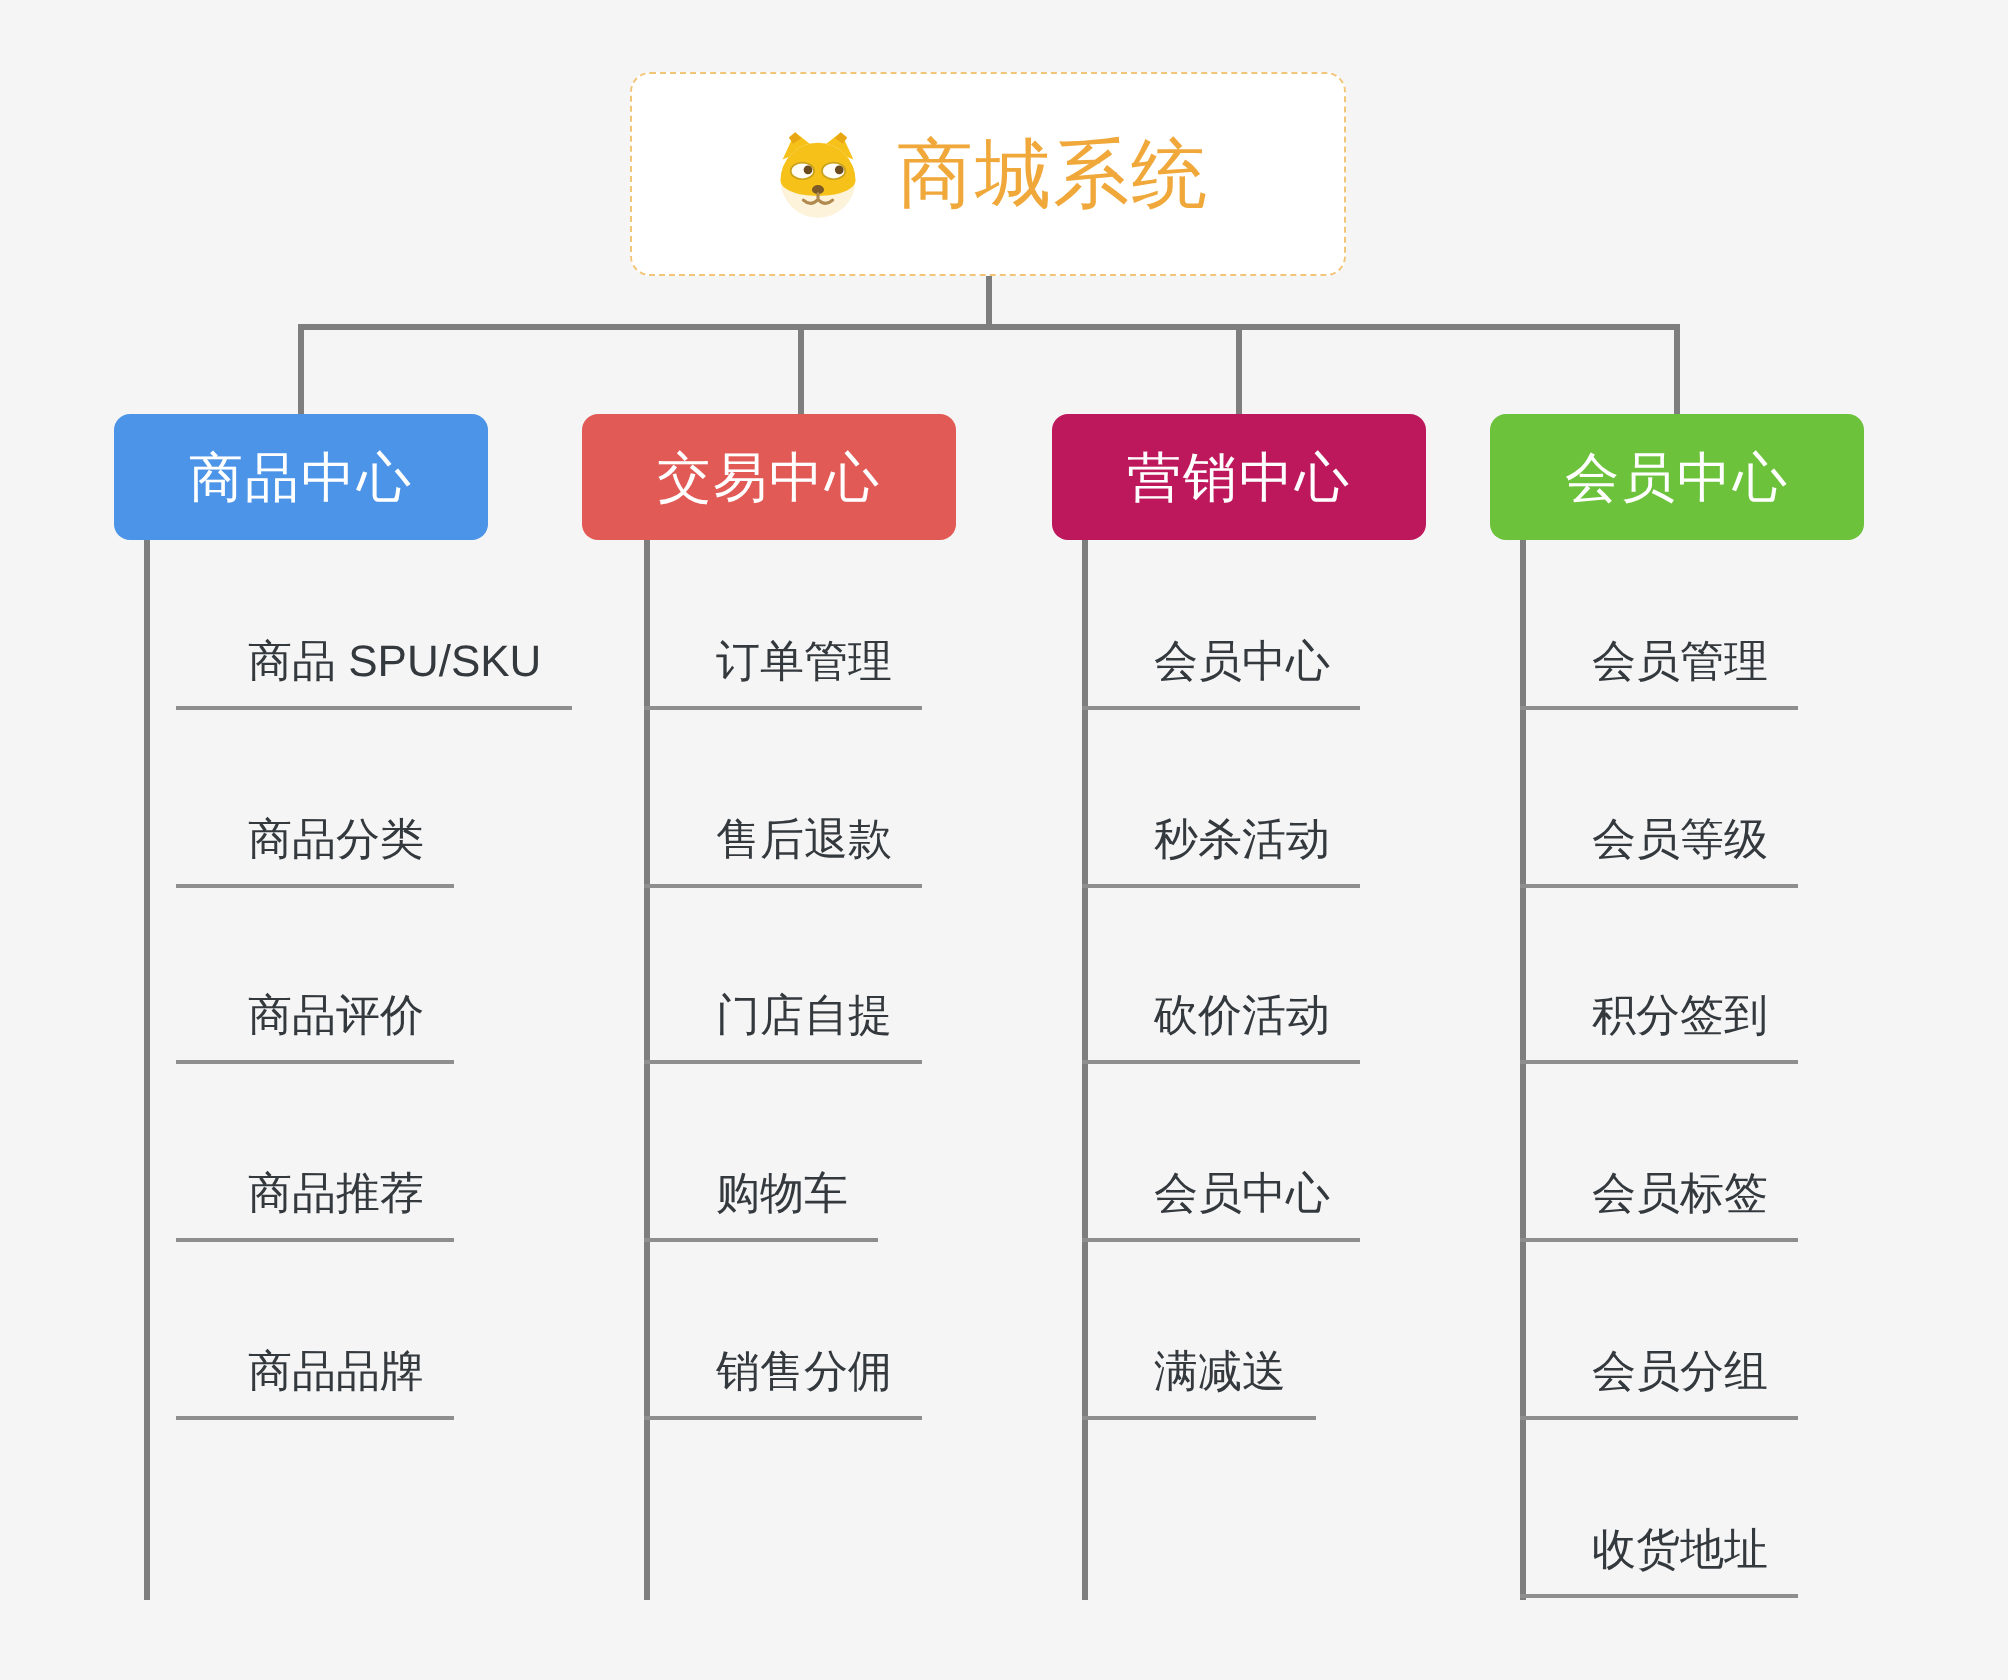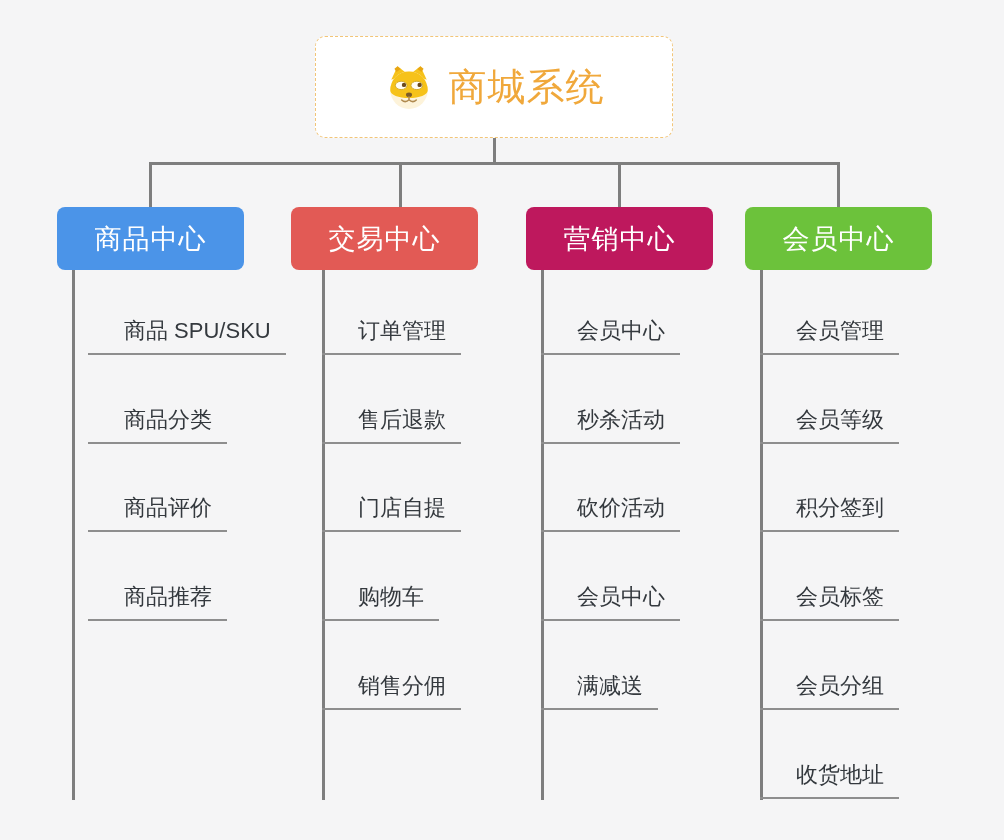--- a/index.html
+++ b/index.html
@@ -109,20 +109,23 @@
       </div>
     <div class="leaf">
         <span class="leaf-text">商品分类</span>
       </div>
     <div class="leaf">
         <span class="leaf-text">商品评价</span>
       </div>
     <div class="leaf">
         <span class="leaf-text">商品推荐</span>
       </div>
+    <div class="leaf">
+        <span class="leaf-text">商品品牌</span>
+      </div>
   </div>
 
   <div class="branch-header bh-1" style="background-color: rgb(226, 90, 85);">
     <span>交易中心</span>
   </div>
   <div class="leaves lv-1">
     <div class="leaf">
         <span class="leaf-text">订单管理</span>
       </div>
     <div class="leaf">

